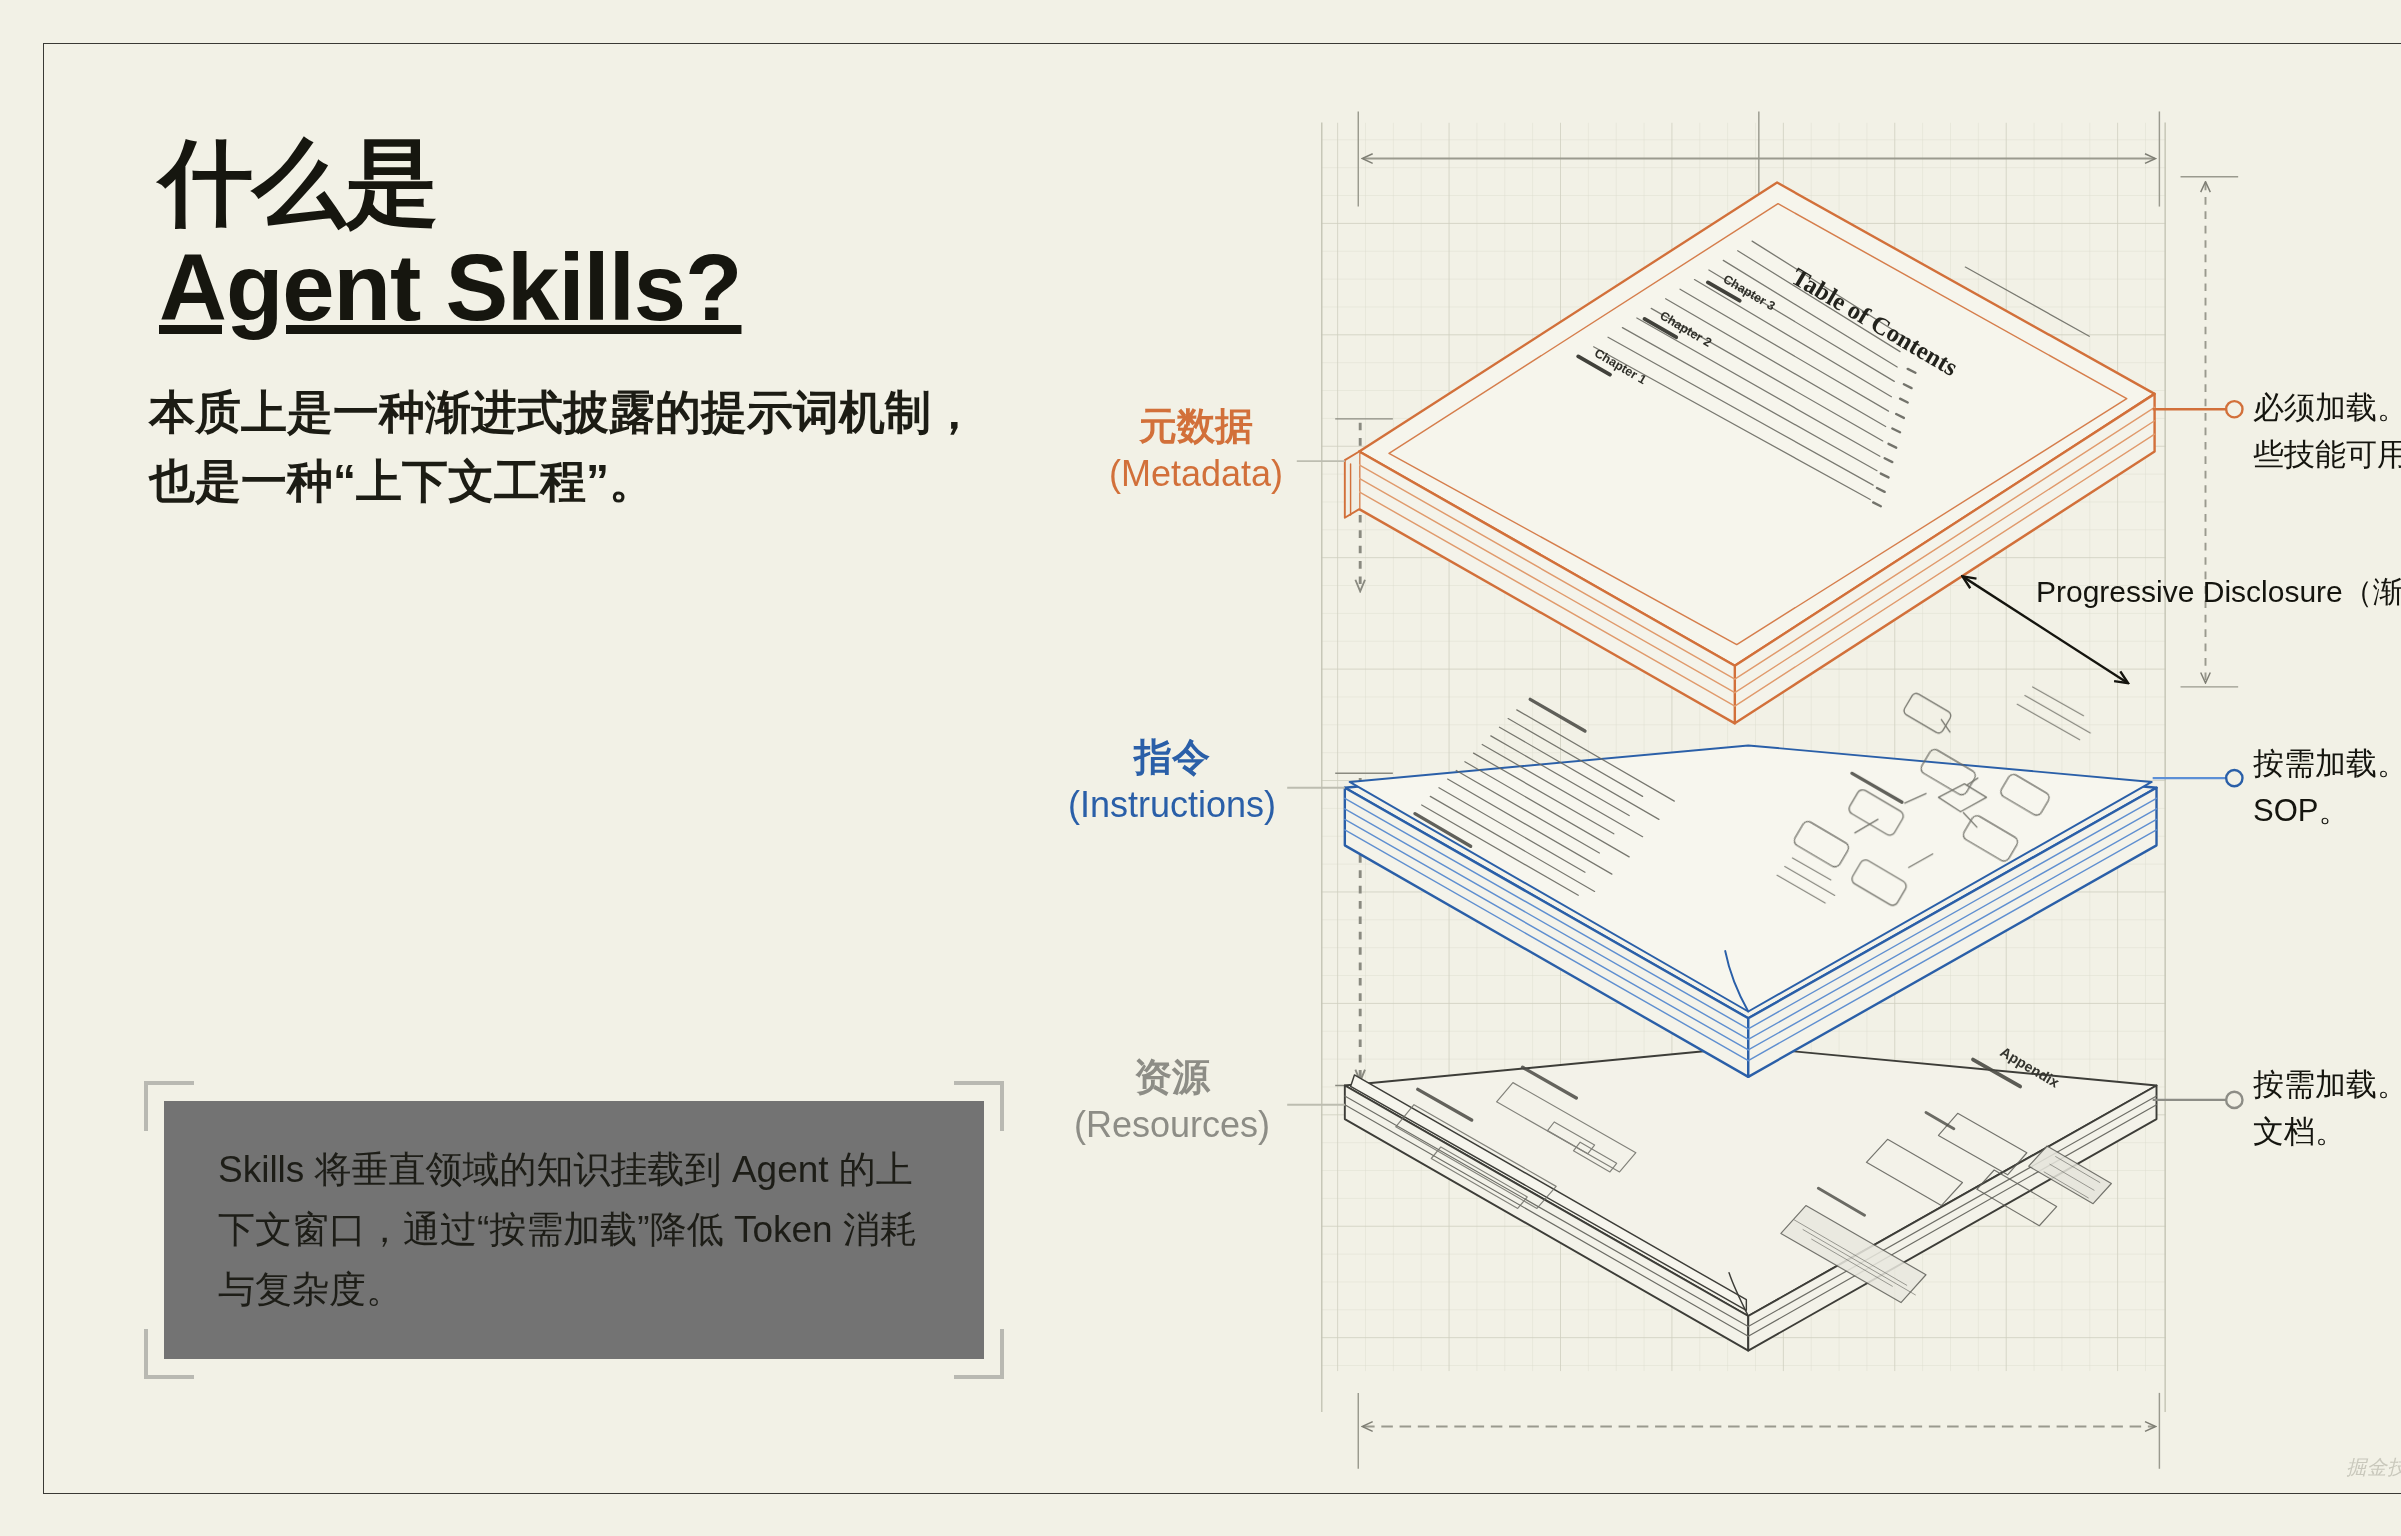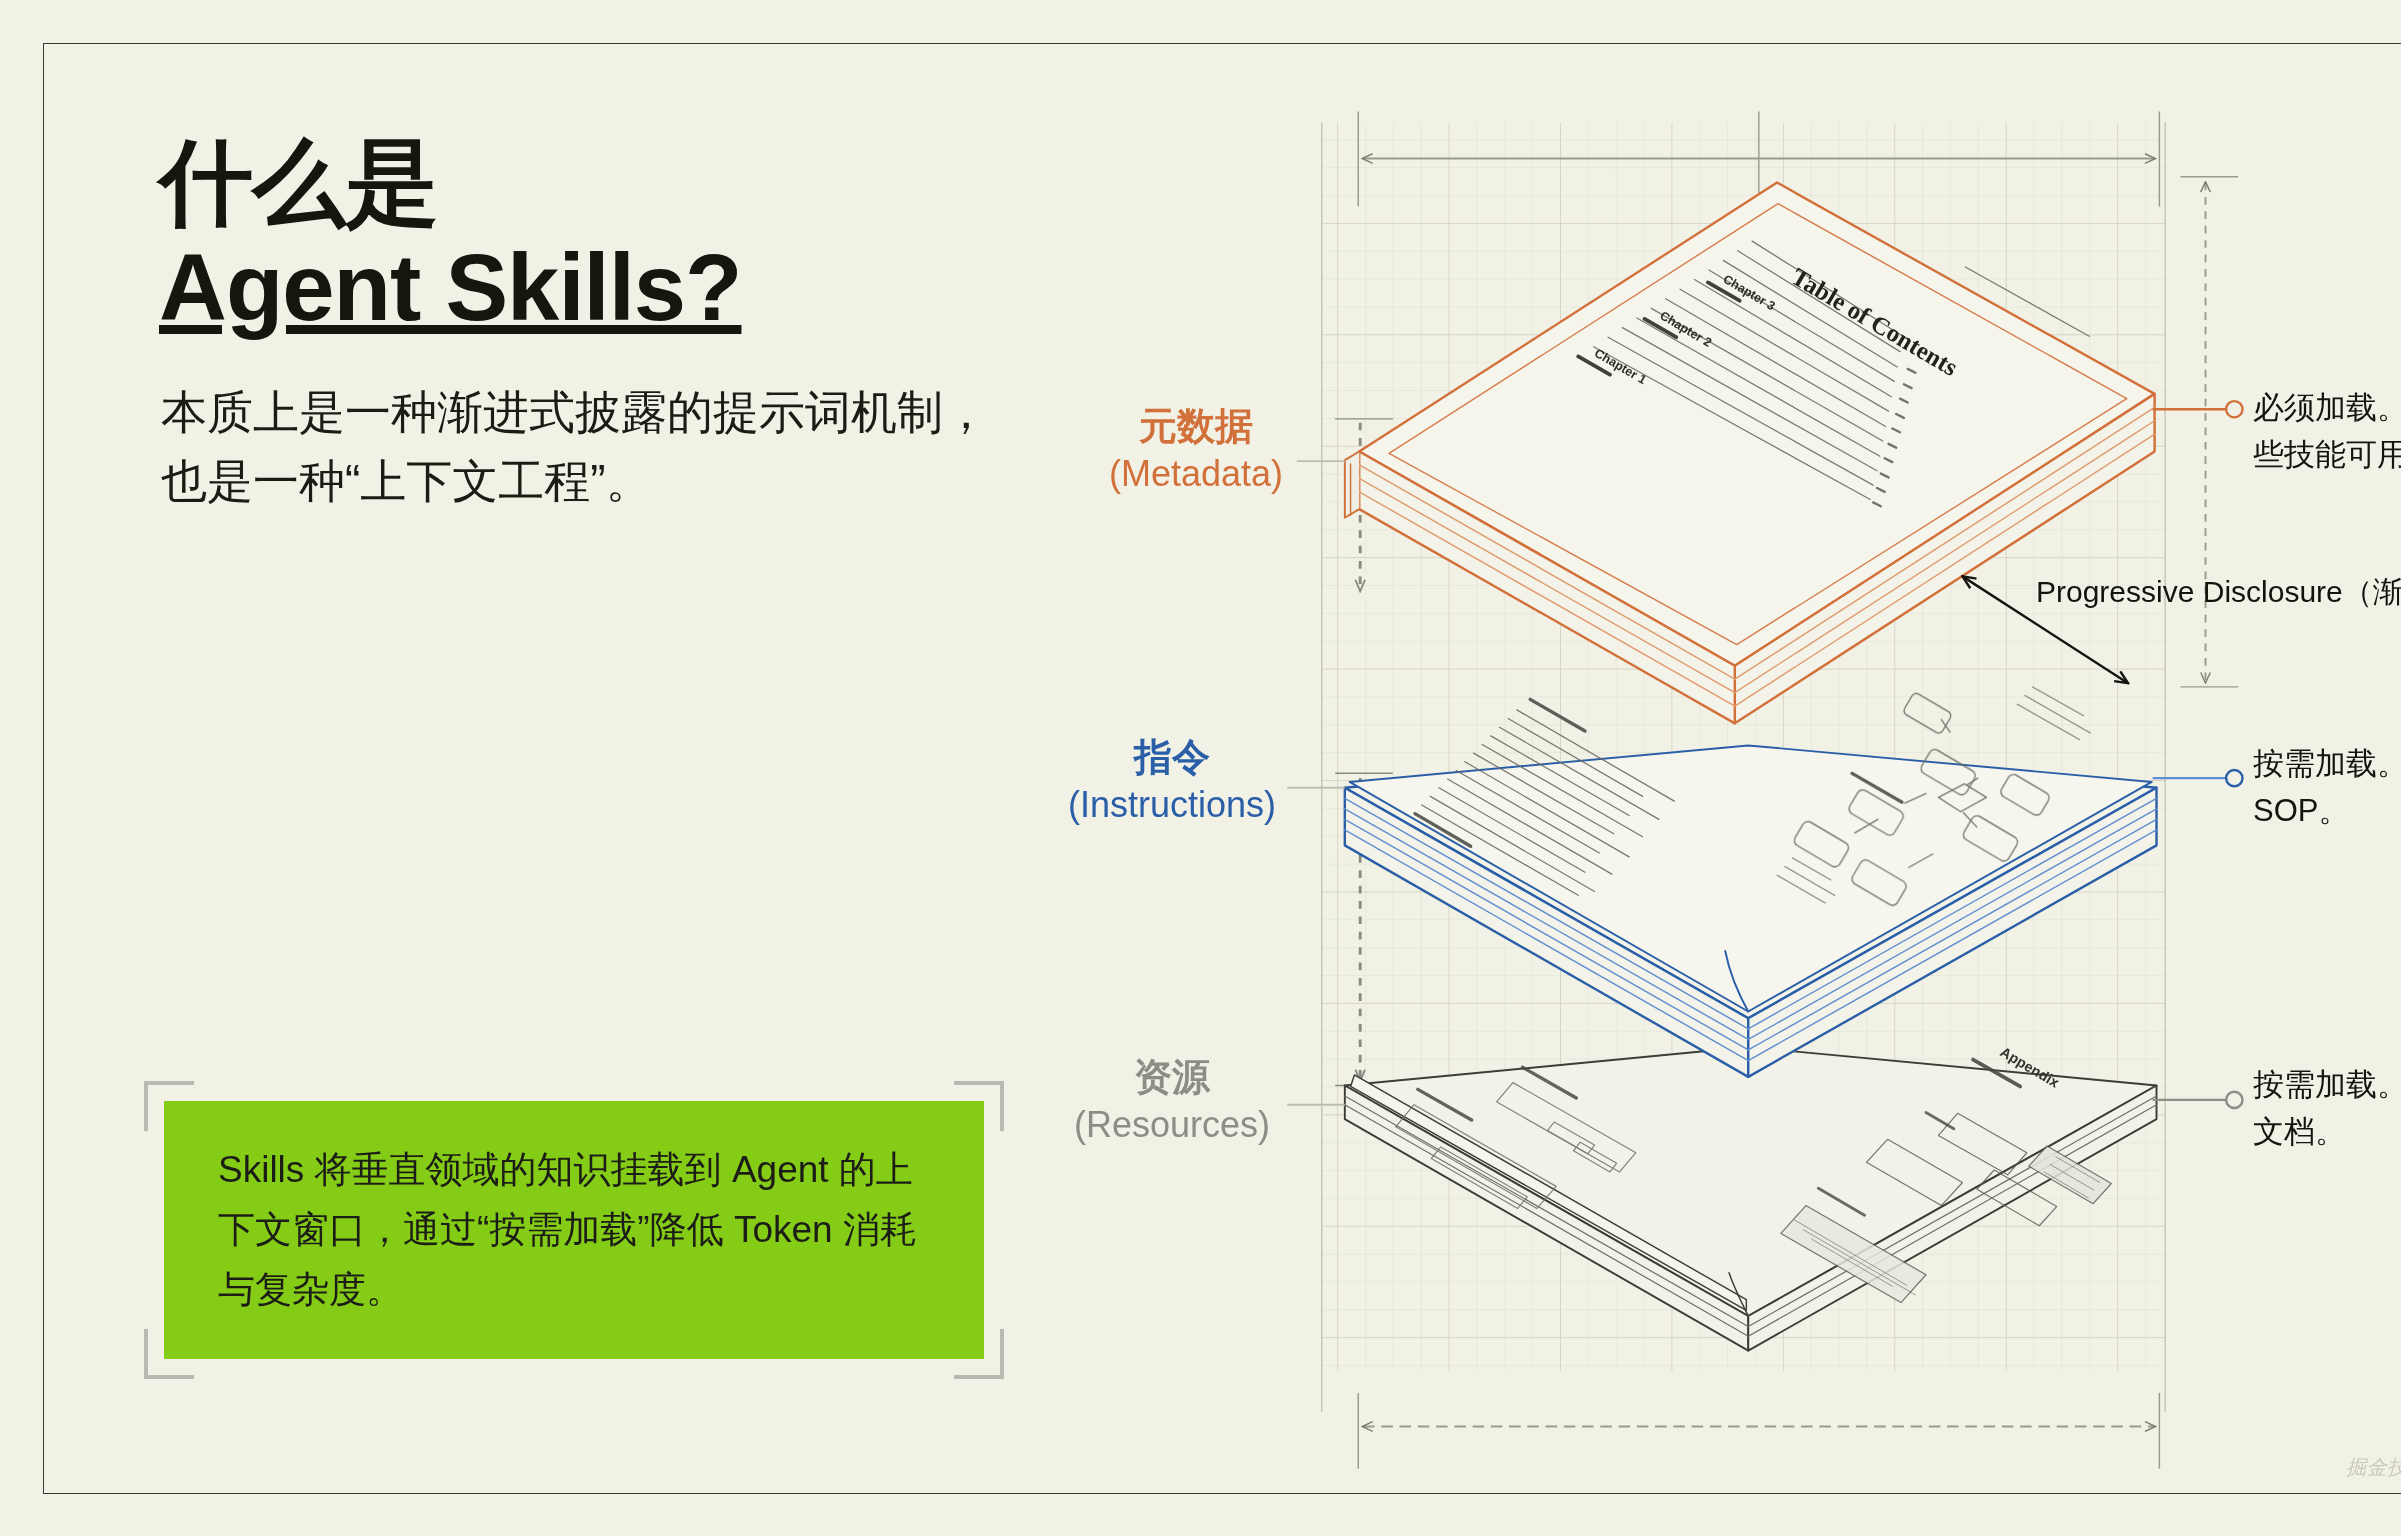--- a/index.html
+++ b/index.html
@@ -19,29 +19,29 @@
   }
 
   
   .left{position:absolute;left:149px;top:120px;width:913px;}
   .title{
     font-size:94px;line-height:1.12;font-weight:700;color:#16160f;
     letter-spacing:-1px;margin:10px;
   }
   .title .l2{display:block;text-decoration:underline;}
   .subtitle{
-    margin:37px 0 0 12px;font-size:46px;line-height:1.52;font-weight:400;
+    margin:37px 0 0 0;font-size:46px;line-height:1.52;font-weight:700;
     color:#1c1c14;max-width:845px;letter-spacing:0px;
   }
 
   
   .callout-wrap{position:absolute;left:144px;top:1081px;width:860px;height:298px;}
   .callout{
     position:absolute;left:20px;top:20px;right:20px;bottom:20px;
-    background:#84cc16;
+    background:#737373;
     display:flex;align-items:center;
   }
   .callout p{
     margin:0;padding:0 54px;font-size:37px;line-height:1.62;
     color:#1d1d17;font-weight:400;
   }
   .bracket{position:absolute;width:50px;height:50px;}
   .bracket i{position:absolute;background:#b9b9b2;}
   .bracket i.h{height:4.3px;width:50px;}
   .bracket i.v{width:4.3px;height:50px;}

